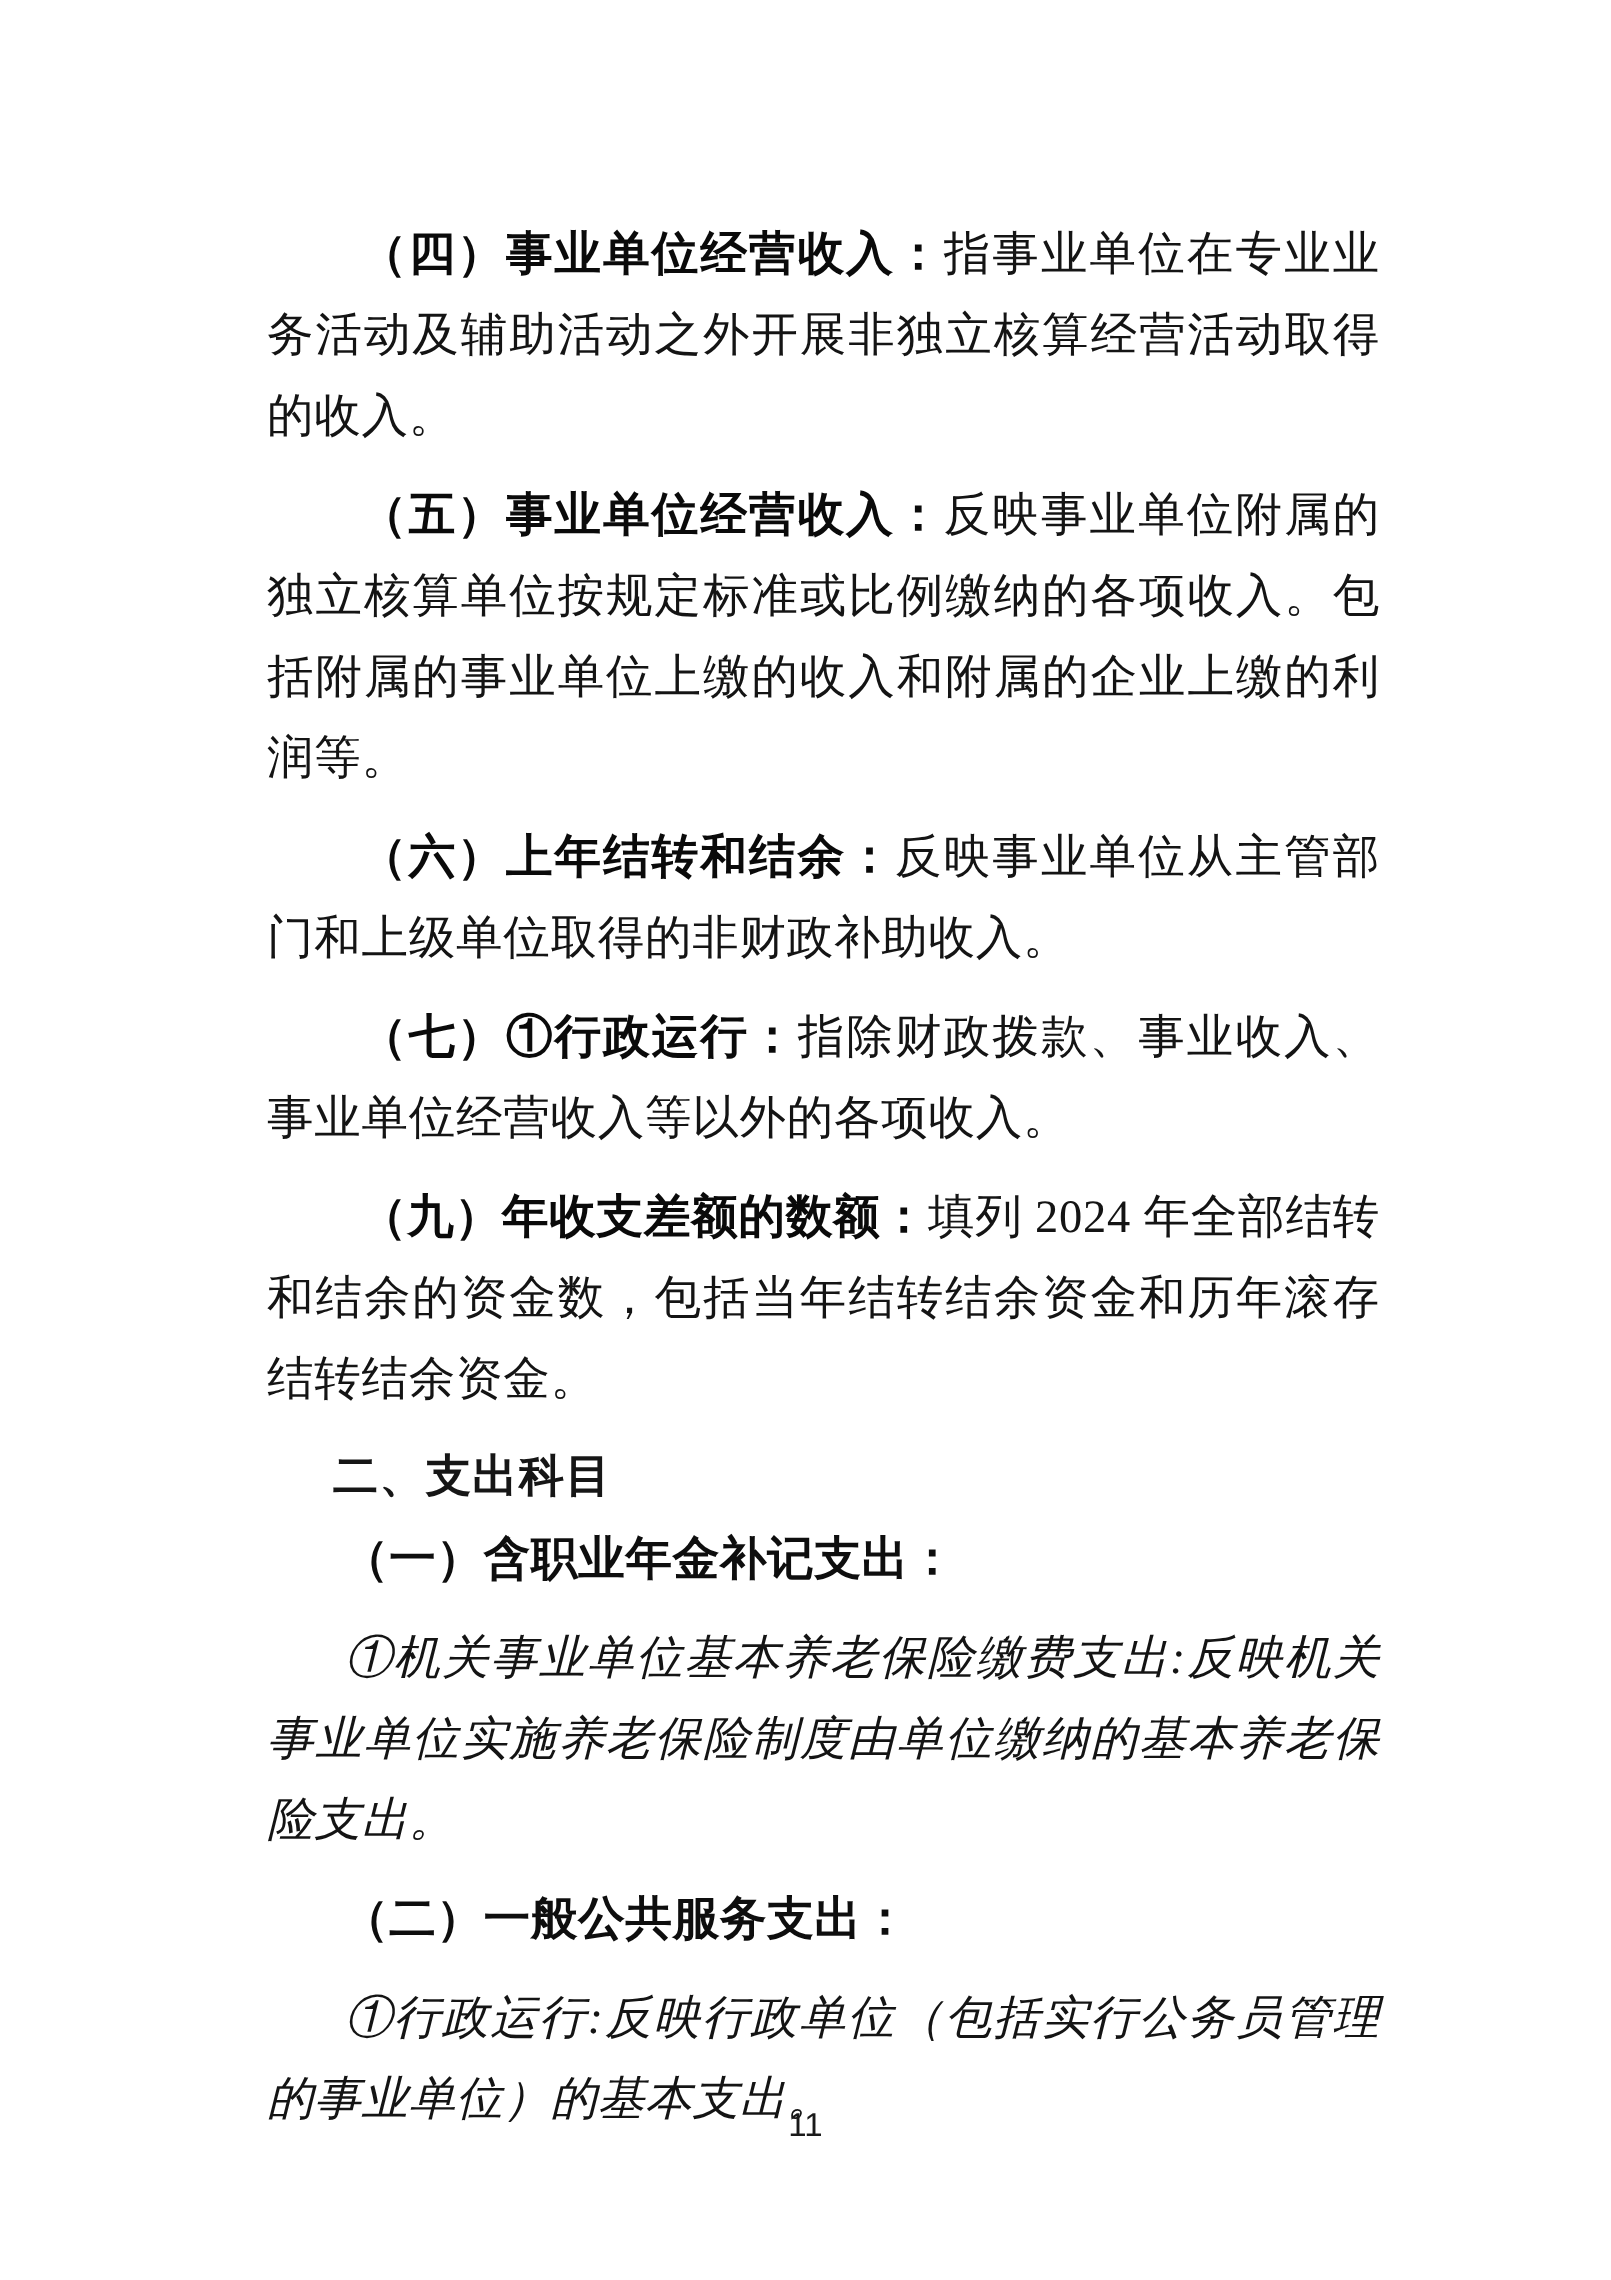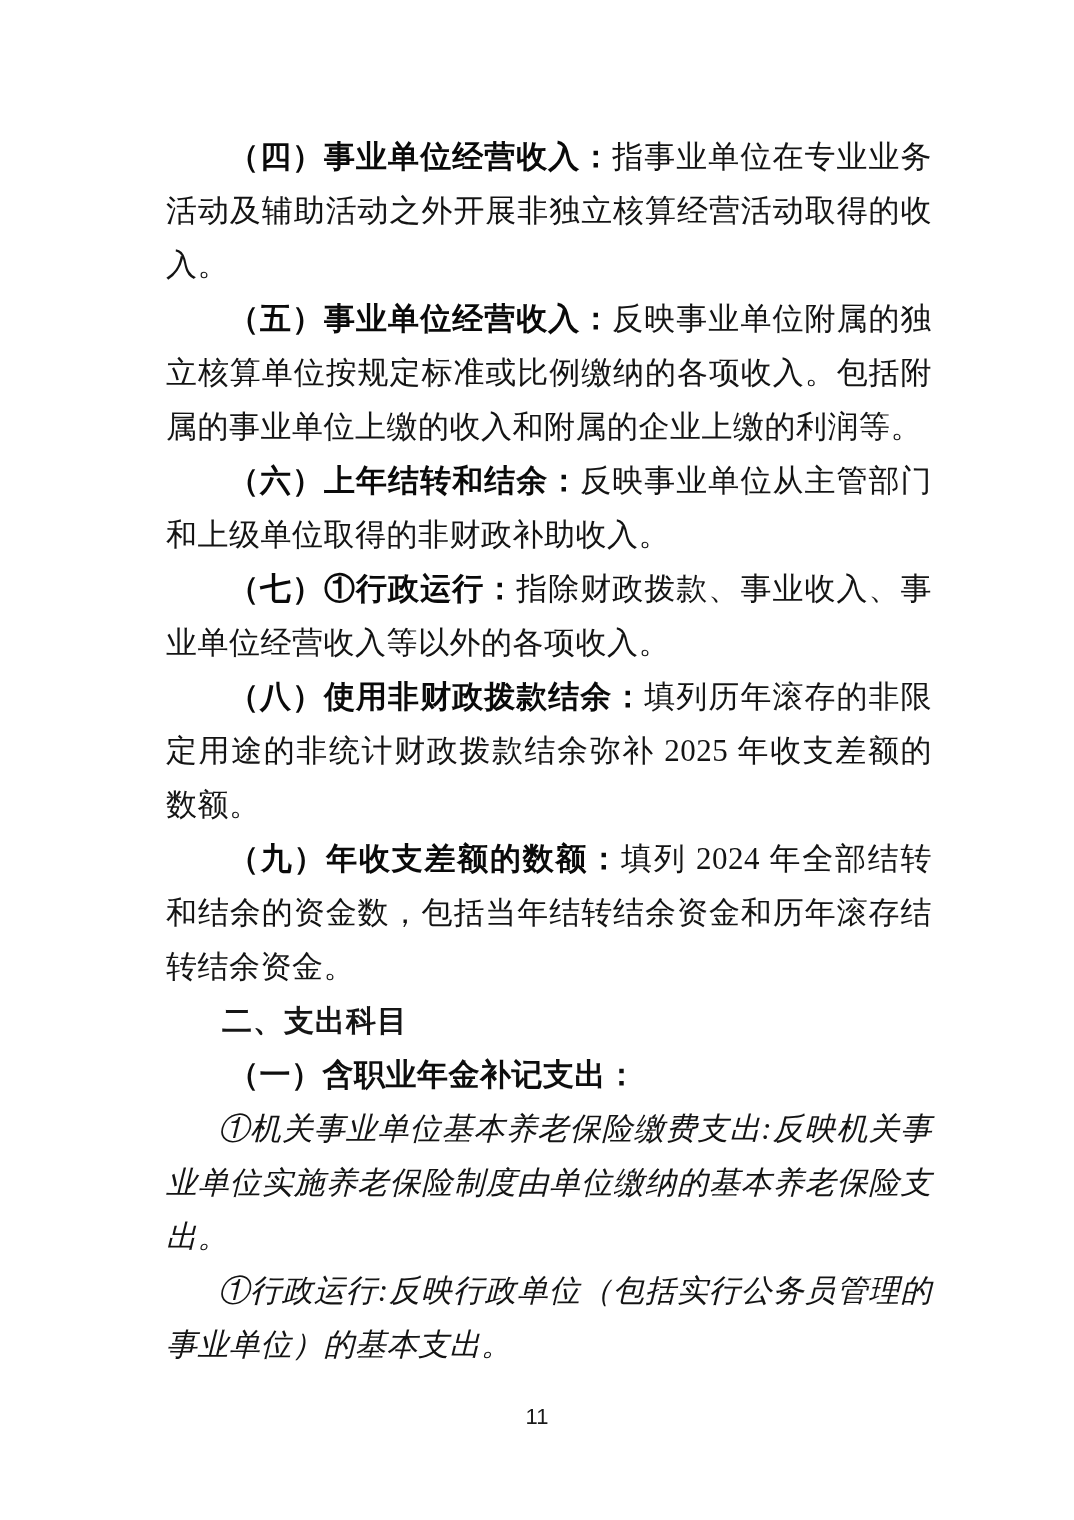--- a/index.html
+++ b/index.html
@@ -16,21 +16,21 @@
     font-family: "Liberation Serif", "DejaVu Serif", serif;
     color: #141414;
   }
   .doc-body {
     position: absolute;
     left: 166px;
     top: 130px;
     width: 766px;
   }
   .para {
-    margin: 0;
+    margin: 12px;
     font-size: 31px;
     line-height: 54px;
     text-align: justify;
     text-justify: inter-character;
     letter-spacing: 0.5px;
     word-break: break-all;
   }
   .para .lead {
     font-weight: bold;
     color: #0a0a0a;
@@ -74,23 +74,23 @@
 <body>
 
 <div class="page">
 
   <div class="doc-body">
 
   <p class="para indent-para"><span class="lead">（四）事业单位经营收入：</span><span>指事业单位在专业业务活动及辅助活动之外开展非独立核算经营活动取得的收入。</span></p>
       <p class="para indent-para"><span class="lead">（五）事业单位经营收入：</span><span>反映事业单位附属的独立核算单位按规定标准或比例缴纳的各项收入。包括附属的事业单位上缴的收入和附属的企业上缴的利润等。</span></p>
       <p class="para indent-para"><span class="lead">（六）上年结转和结余：</span><span>反映事业单位从主管部门和上级单位取得的非财政补助收入。</span></p>
       <p class="para indent-para"><span class="lead">（七）①行政运行：</span><span>指除财政拨款、事业收入、事业单位经营收入等以外的各项收入。</span></p>
-      <p class="para indent-para"><span class="lead">（八）使用非财政拨款结余：</span><span>填列历年滚存的非限定用途的非统计财政拨款结余弥补 2025 年收支差额的数额。</span></p>
       <p class="para indent-para"><span class="lead">（九）年收支差额的数额：</span><span>填列 2024 年全部结转和结余的资金数，包括当年结转结余资金和历年滚存结转结余资金。</span></p>
       <div class="heading">二、支出科目</div>
       <div class="subheading">（一）含职业年金补记支出：</div>
       <p class="para indent-item"><span>①机关事业单位基本养老保险缴费支出:反映机关事业单位实施养老保险制度由单位缴纳的基本养老保险支出。</span></p>
+      <div class="subheading">（二）一般公共服务支出：</div>
       <p class="para indent-item"><span>①行政运行:反映行政单位（包括实行公务员管理的事业单位）的基本支出。</span></p>
     </div>
 
   <div class="page-number">11</div>
 
 </div>
 
 </body></html>

